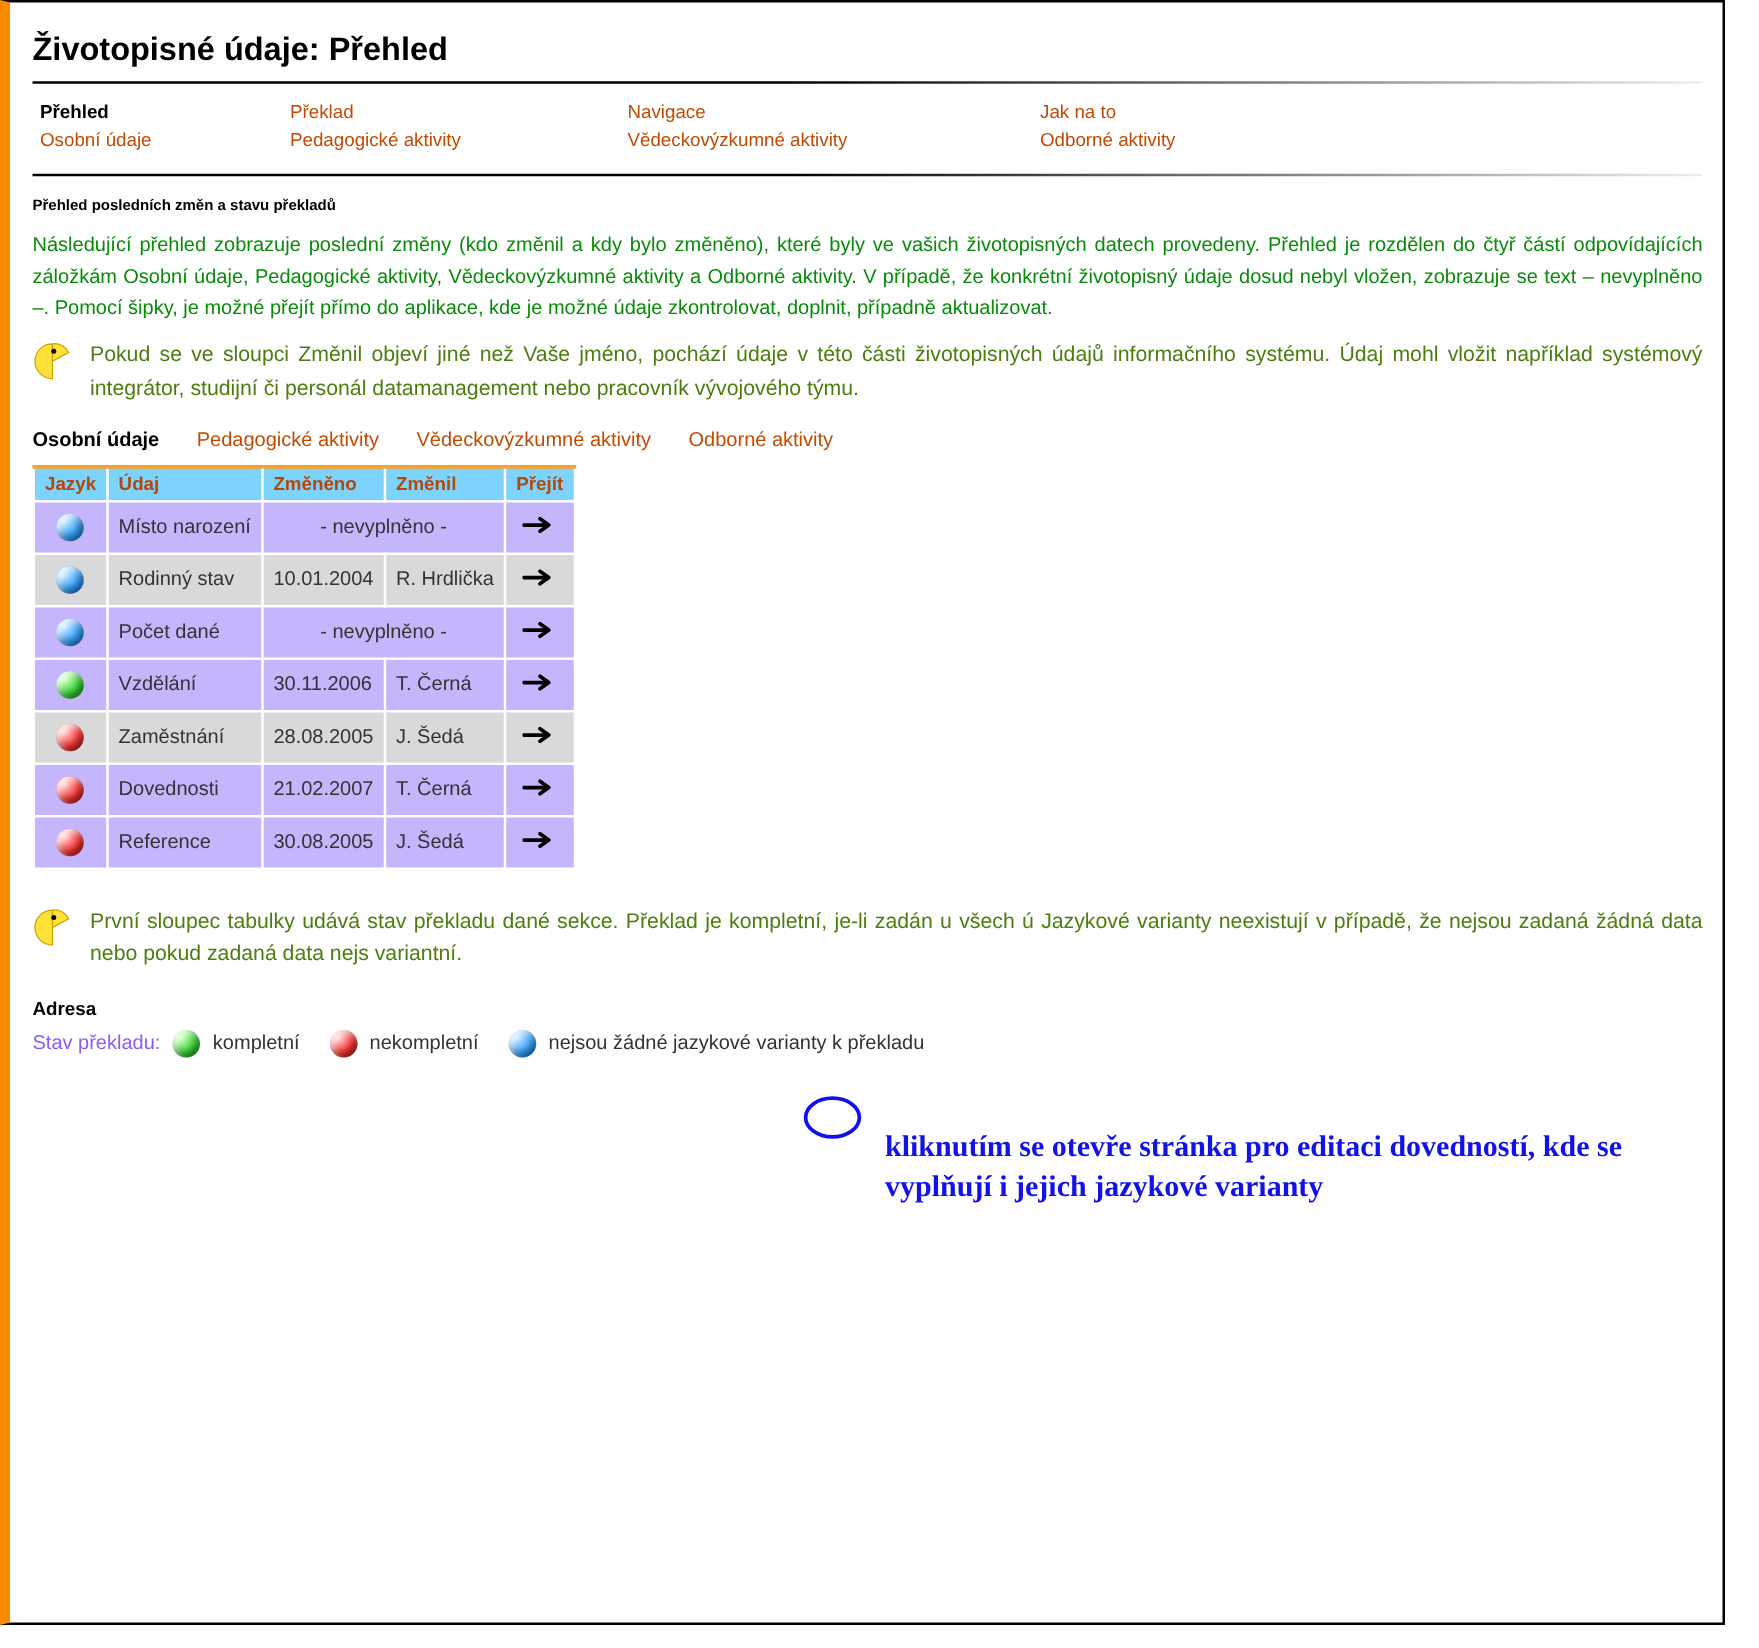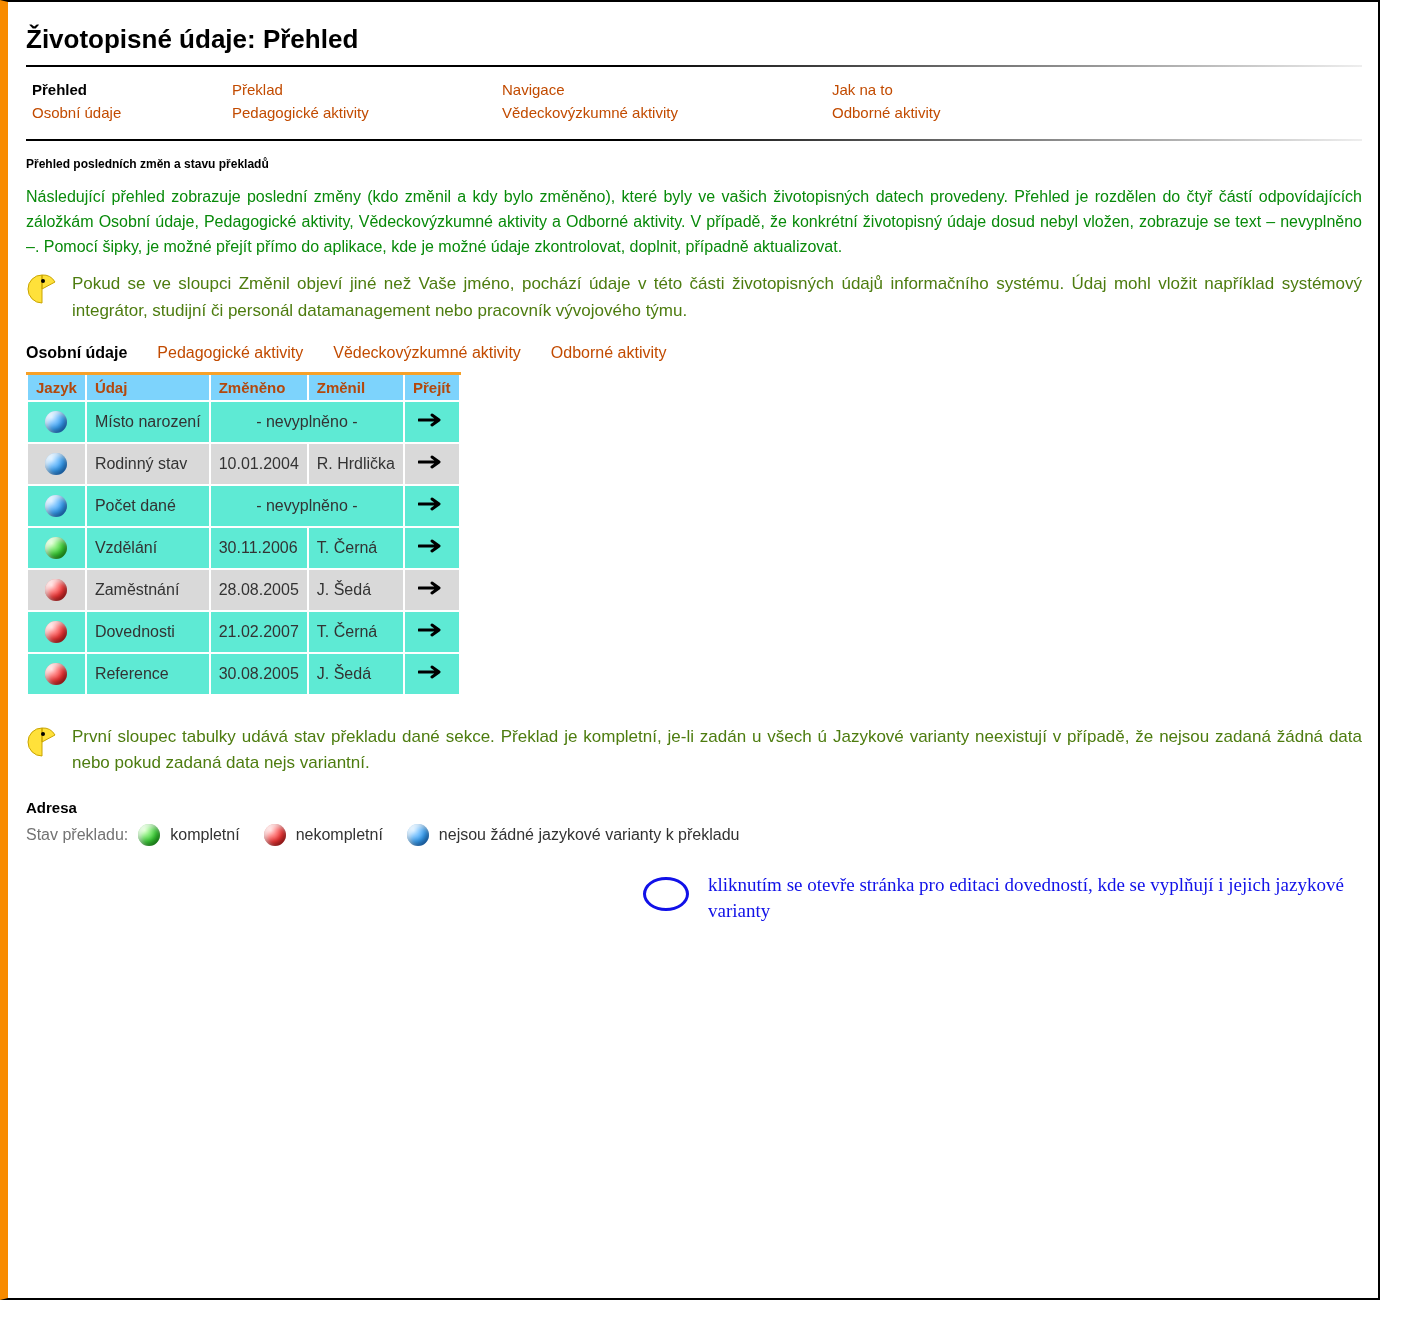--- a/index.html
+++ b/index.html
@@ -98,42 +98,42 @@
   }
   table.data td {
     padding: 5px 8px;
     font-size: 16px;
     color: #333;
     border: 2px solid #fff;
     vertical-align: middle;
     height: 30px;
   }
   table.data tr.alt td { background: #d9d9d9; }
-  table.data tr td { background: #5eead4; }
+  table.data tr td { background: #c4b5fd; }
   .ball {
     display: inline-block;
     width: 22px; height: 22px;
     border-radius: 50%;
     box-shadow: inset -3px -4px 6px rgba(0,0,0,0.35), inset 3px 3px 5px rgba(255,255,255,0.8);
     vertical-align: middle;
   }
   .ball.blue  { background: radial-gradient(circle at 30% 28%, #c7e6ff 0%, #3aa7ff 55%, #0a5fc4 100%); }
   .ball.green { background: radial-gradient(circle at 30% 28%, #d2ffc0 0%, #3ed93a 55%, #0b8a08 100%); }
   .ball.red   { background: radial-gradient(circle at 30% 28%, #ffd0d0 0%, #ff3a3a 55%, #a00808 100%); }
   .orange-link { color: #c24b01; }
   .nevypl { text-align: center; }
   .arrow-cell { text-align: center; }
   .annotation {
     position: absolute;
     left: 700px;
-    top: 870px;
+    top: 900px;
     color: #1111e8;
     font-family: "Times New Roman", Times, serif;
-    font-size: 19px;
-    font-weight: normal;
+    font-size: 24px;
+    font-weight: bold;
     line-height: 1.35;
     width: 640px;
   }
   .circle-mark {
     position: absolute;
     left: 635px;
     top: 875px;
     width: 40px; height: 28px;
     border: 3px solid #1111e8;
     border-radius: 50%;
@@ -275,21 +275,21 @@
         <svg width="32" height="32" viewBox="0 0 32 32">
           <path d="M16 2 A14 14 0 1 0 16 30 L16 16 Z M16 2 A14 14 0 0 1 29 9 L16 16 Z" fill="#ffe13a" stroke="#c9a400" stroke-width="1"></path>
           <circle cx="17" cy="8" r="2" fill="#000"></circle>
         </svg>
       </span>
       <div class="tip-text">První sloupec tabulky udává stav překladu dané sekce. Překlad je kompletní, je-li zadán u všech ú Jazykové varianty neexistují v případě, že nejsou zadaná žádná data nebo pokud zadaná data nejs variantní.</div>
     </div>
 
     <div class="legend-title">Adresa</div>
     <div class="legend-row" id="legend-row">
-        <span style="color: #737373;">Stav překladu:</span>
+        <span style="color: #8b5cf6;">Stav překladu:</span>
         <span class="ball green"></span>
         <span class="lbl">kompletní</span>
         <span class="ball red"></span>
         <span class="lbl">nekompletní</span>
         <span class="ball blue"></span>
         <span class="lbl">nejsou žádné jazykové varianty k překladu</span>
       </div>
 
   </div>
 

